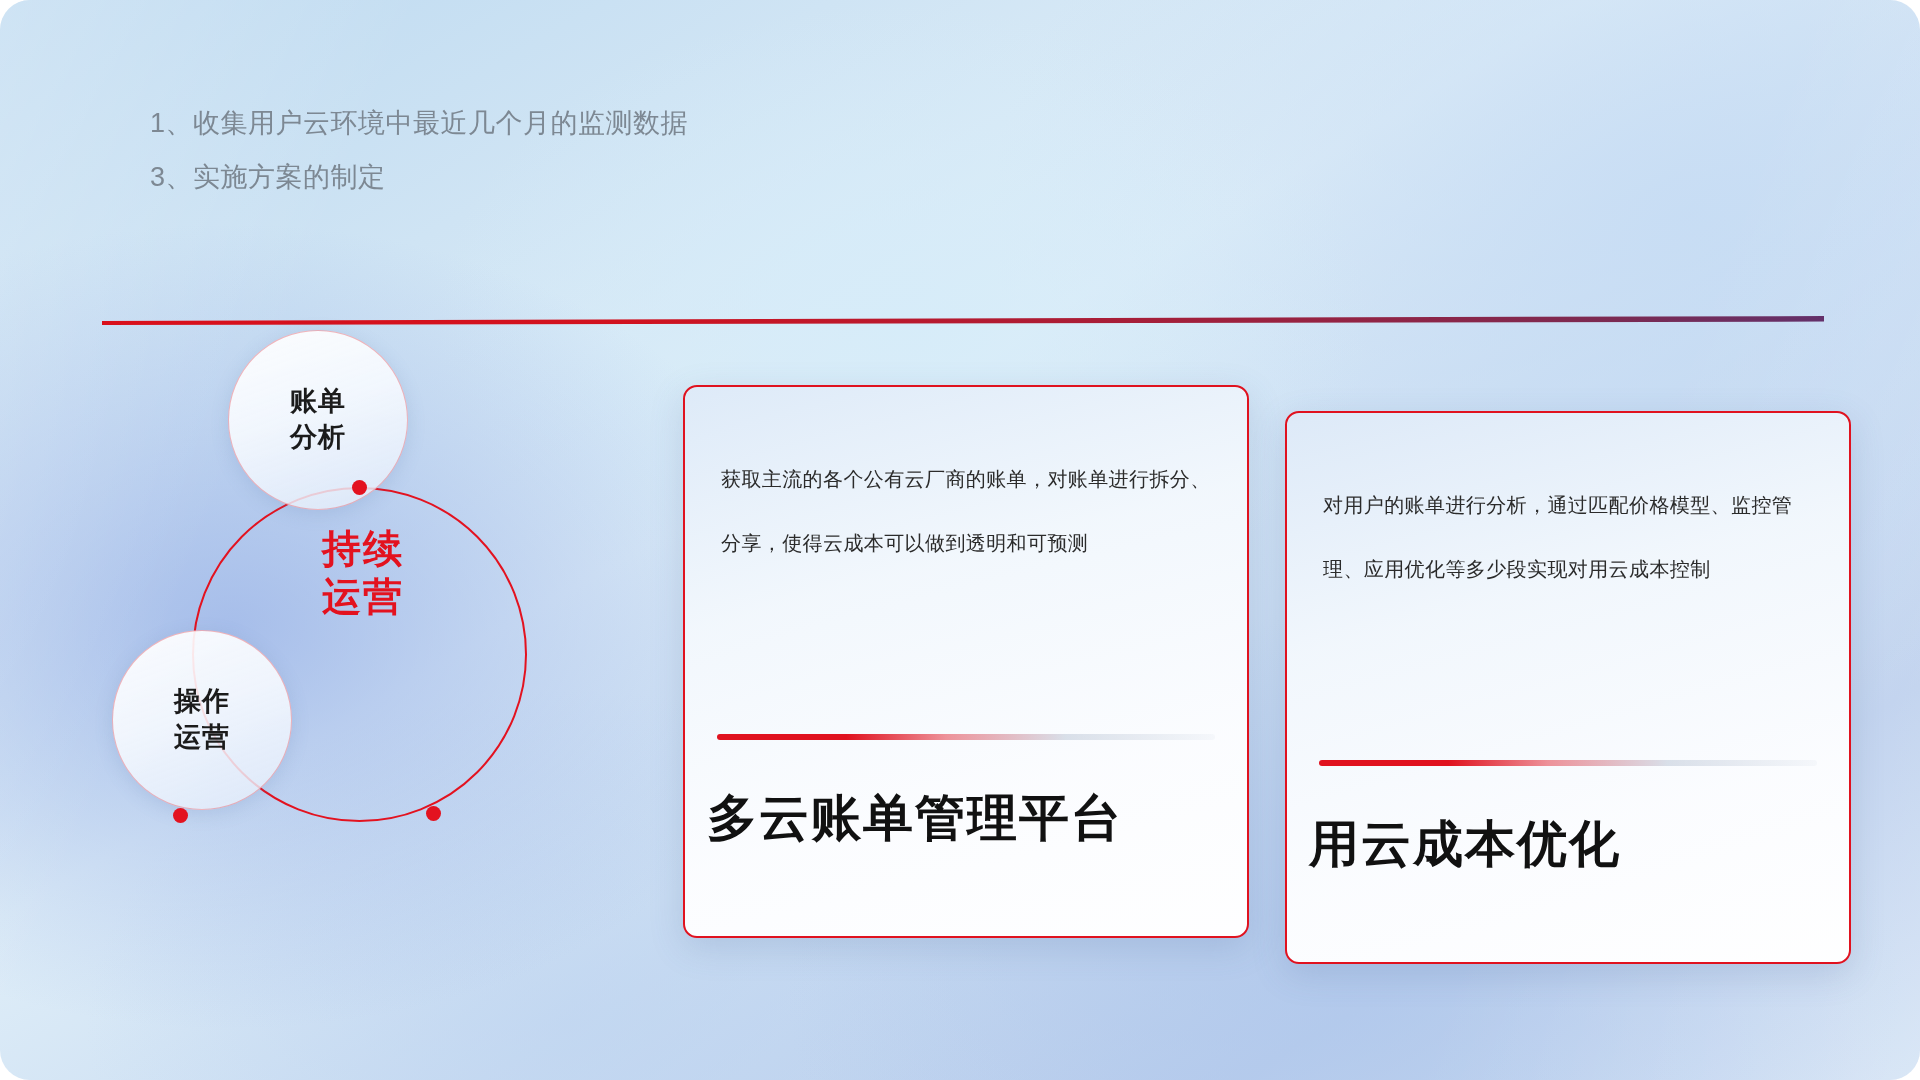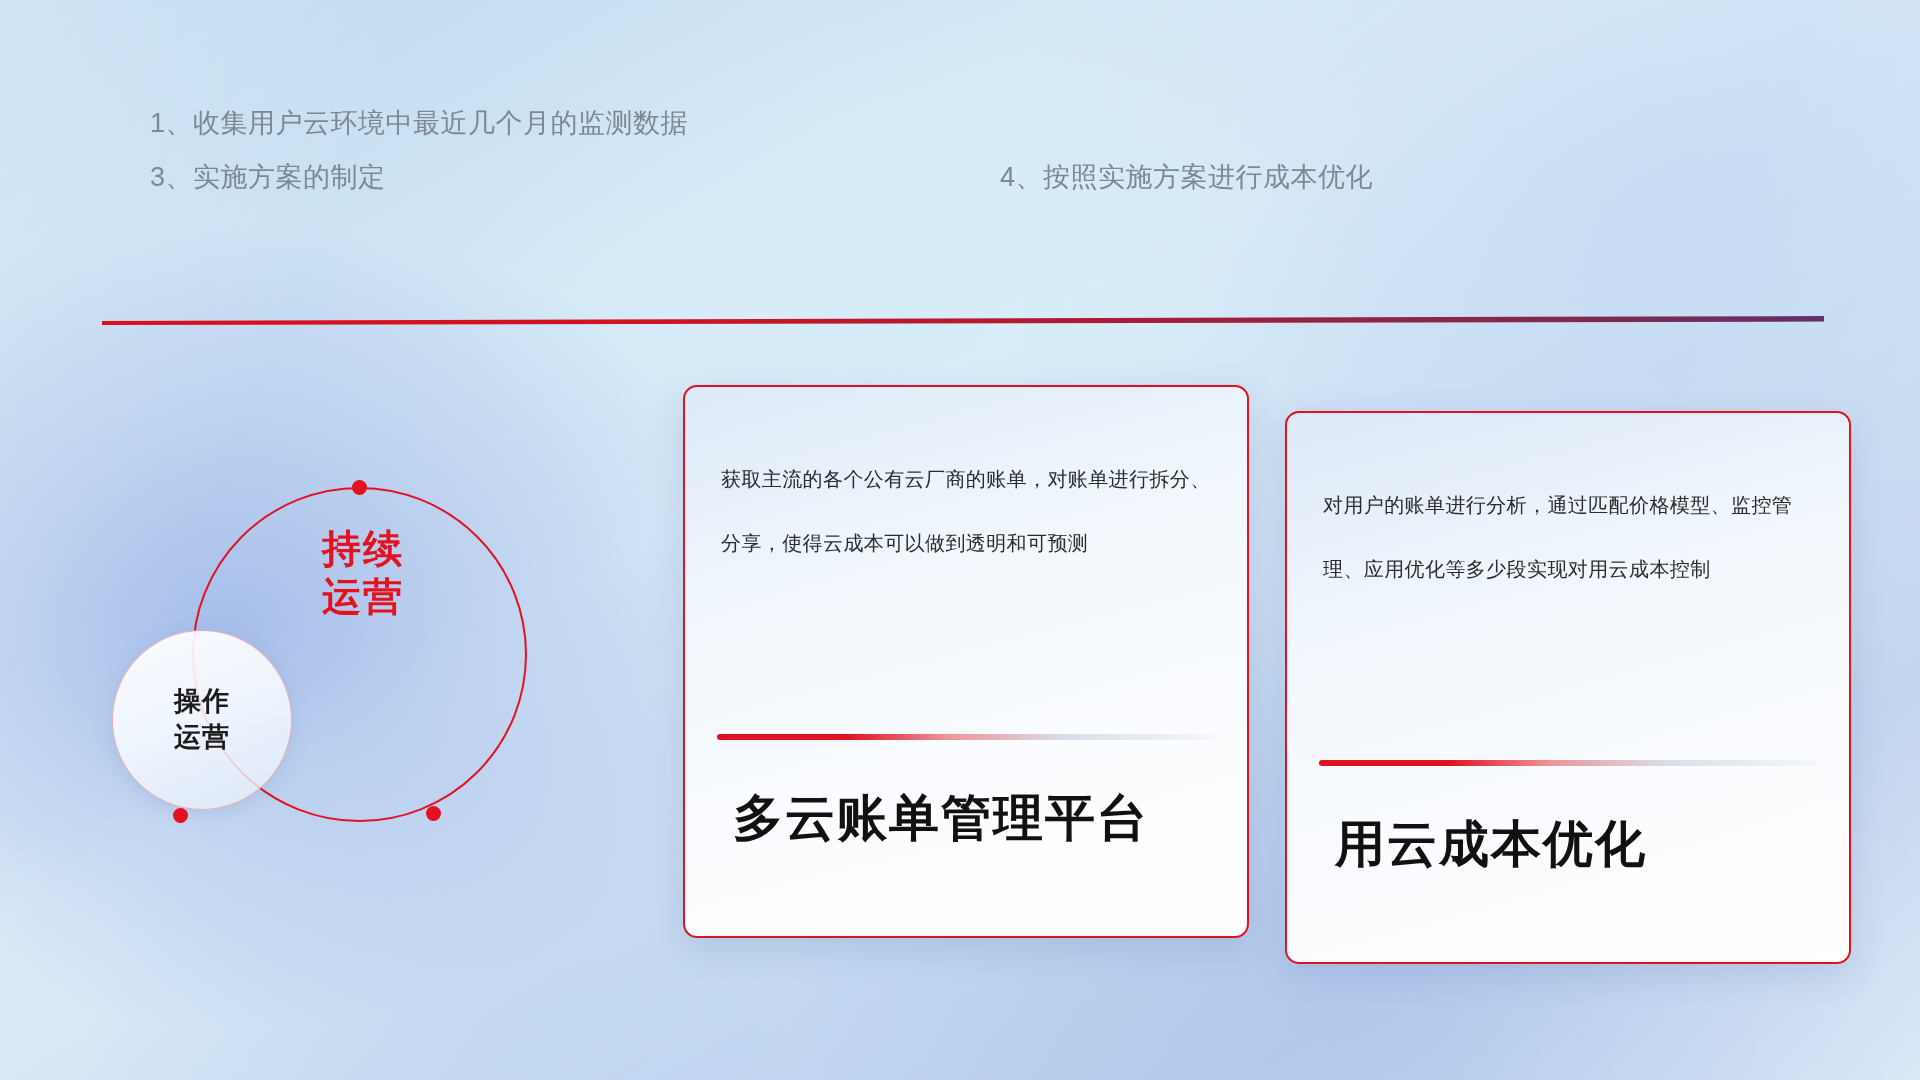--- a/index.html
+++ b/index.html
@@ -12,20 +12,21 @@
     position: relative;
     width: 1920px; height: 1080px;
     background:
       radial-gradient(ellipse 900px 620px at 12% 58%, rgba(150,175,230,0.75) 0%, rgba(150,175,230,0) 65%),
       radial-gradient(ellipse 760px 520px at 47% 30%, rgba(214,236,249,0.95) 0%, rgba(214,236,249,0) 62%),
       radial-gradient(ellipse 1000px 700px at 88% 20%, rgba(198,220,244,0.85) 0%, rgba(198,220,244,0) 70%),
       radial-gradient(ellipse 820px 560px at 70% 92%, rgba(176,200,236,0.7) 0%, rgba(176,200,236,0) 68%),
       radial-gradient(ellipse 700px 480px at 30% 95%, rgba(190,212,240,0.6) 0%, rgba(190,212,240,0) 70%),
       linear-gradient(150deg, #bcd9f0 0%, #cfe4f4 22%, #dfeef8 42%, #c9dcf2 62%, #b9cdec 82%, #cfe0f4 100%);
     overflow: hidden;
+    border-radius: 30px;
   }
   
   #slide::before {
     content: "";
     position: absolute; inset: 0;
     background:
       linear-gradient(112deg, rgba(255,255,255,0.28) 0%, rgba(255,255,255,0) 18%),
       linear-gradient(290deg, rgba(255,255,255,0.22) 0%, rgba(255,255,255,0) 22%);
     pointer-events: none;
   }
@@ -120,48 +121,53 @@
   }
   .card-rule {
     position: absolute;
     left: 32px; right: 32px; top: 347px;
     height: 6px;
     background: linear-gradient(90deg, #e0121f 0%, #e0121f 26%, rgba(224,18,31,0.45) 46%, rgba(190,200,215,0.55) 70%, rgba(210,218,230,0.15) 100%);
     border-radius: 3px;
   }
   .card-title {
     position: absolute;
-    left: 48px; right: 20px; top: 400px;
+    left: 22px; right: 20px; top: 400px;
     font-size: 50px; font-weight: 700; color: #111;
     letter-spacing: 2px;
     line-height: 1.25;
   }
 </style>
 </head>
 <body>
 
 <div id="slide">
 
   <div class="list-col list-left">
     <span class="list-item">1、收集用户云环境中最近几个月的监测数据</span>
     <span class="list-item">3、实施方案的制定</span>
   </div>
 
   <div class="list-col list-right">
-    <span class="list-item">4、按照实施方案进行成本优化</span>
   </div>
 
   <div class="divider">
     <div class="bar"></div>
   </div>
 
   <div class="diagram">
 
     <div class="circ circ-big"></div>
 
+    <div class="circ circ-small circ-top">
+      <div class="circ-label">
+        <span>账单</span><br>
+        <span>分析</span>
+      </div>
+    </div>
 
     <div class="circ circ-small circ-left">
       <div class="circ-label">
         <span>操作</span><br>
         <span>运营</span>
       </div>
     </div>
 
 
     <div class="center-label">

